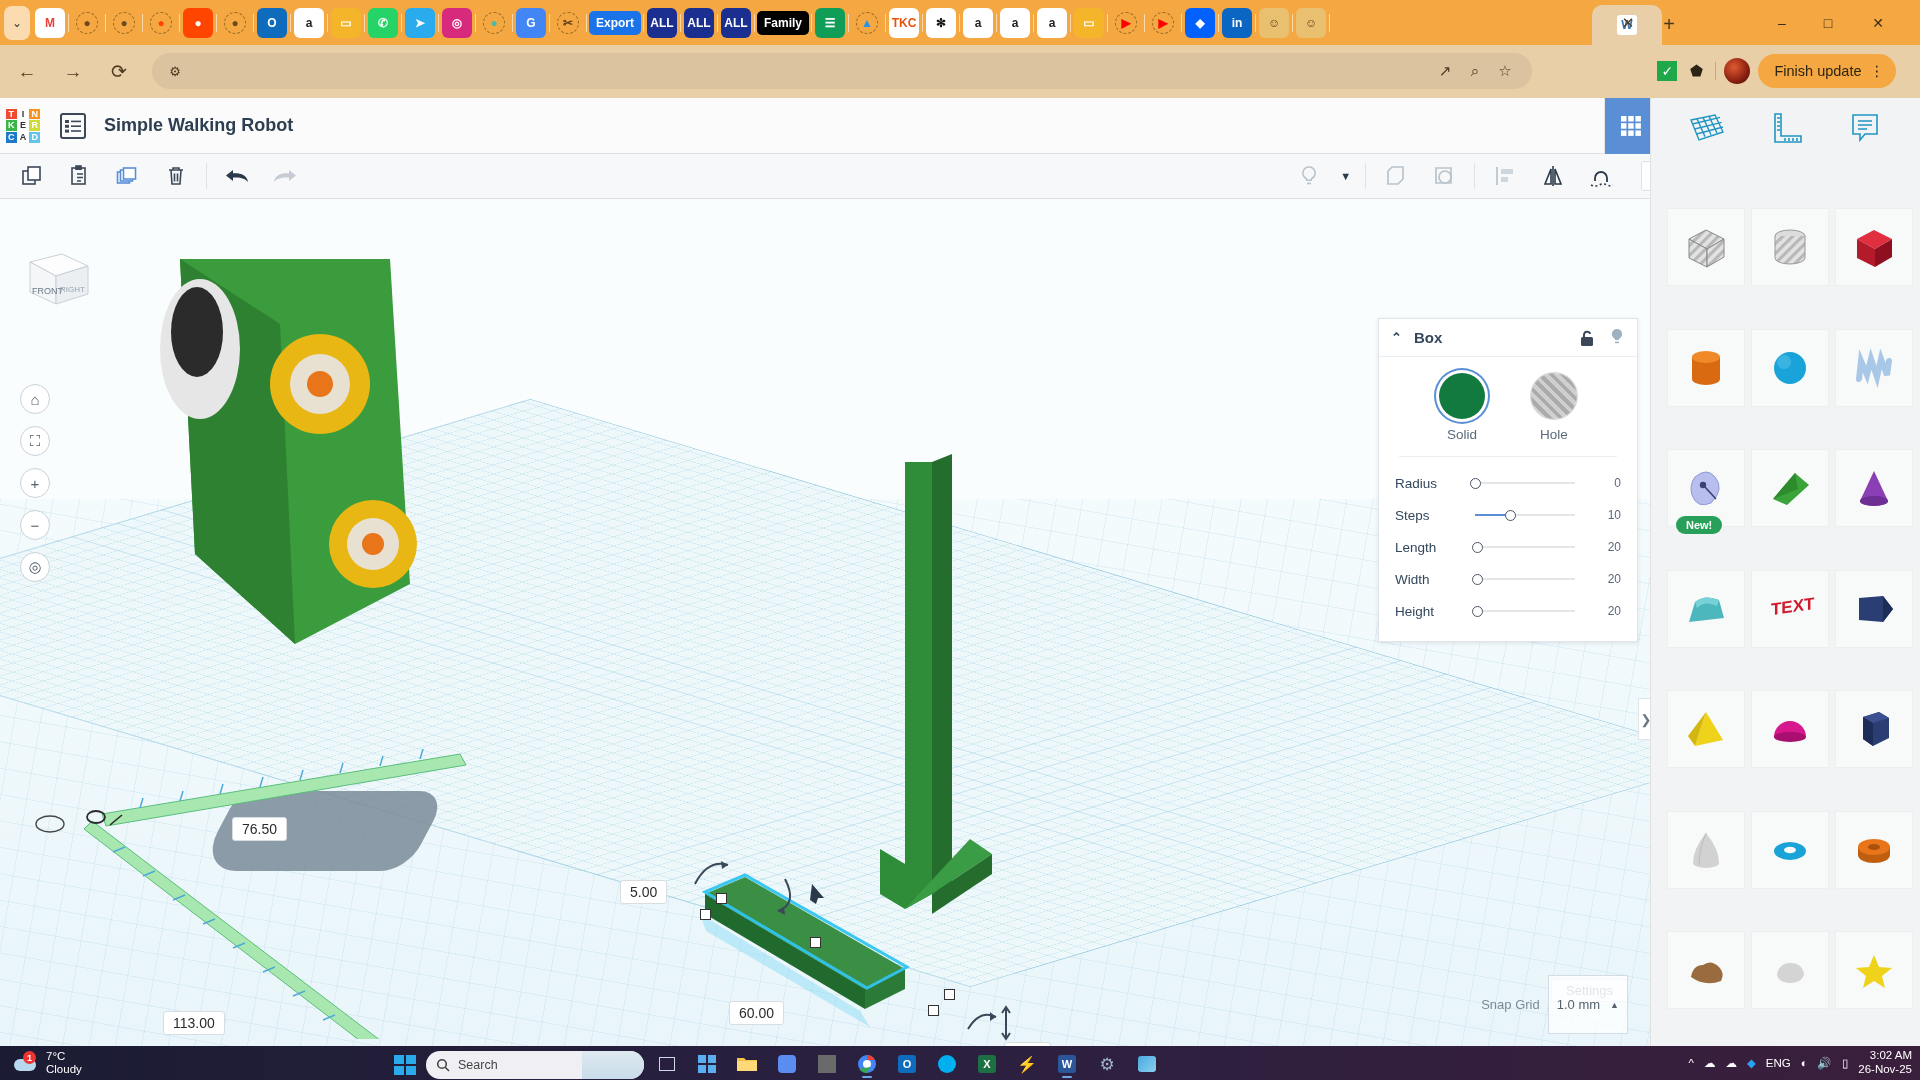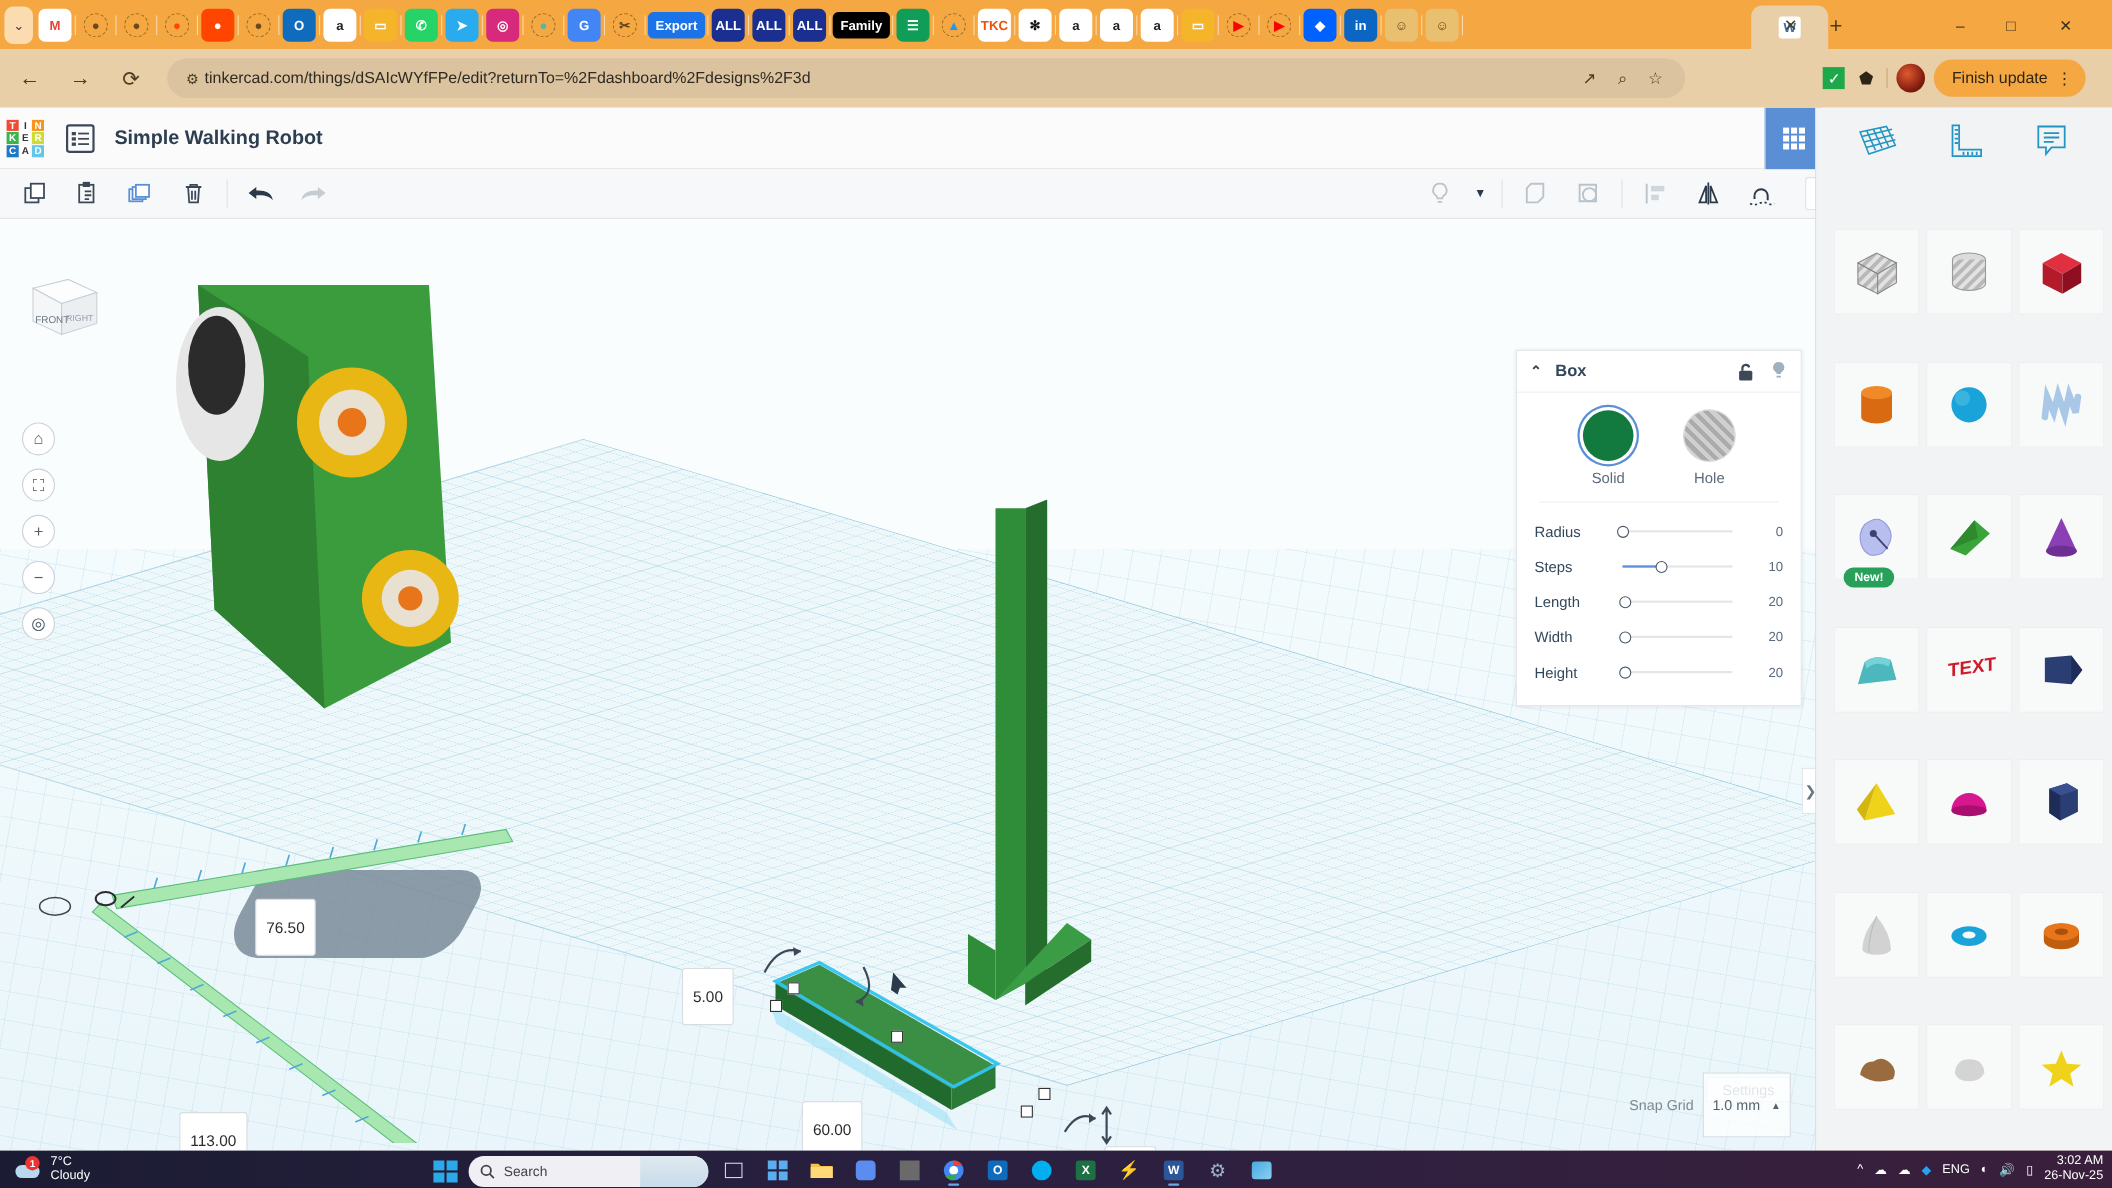--- a/index.html
+++ b/index.html
@@ -120,21 +120,21 @@
   }
   #ground {
     position:absolute; left:0; top:300px; width:1650px; height:560px;
     background:
       repeating-linear-gradient(100deg, rgba(160,205,225,.22) 0 1px, transparent 1px 26px),
       repeating-linear-gradient(10deg, rgba(160,205,225,.22) 0 1px, transparent 1px 26px),
       linear-gradient(#f4fbfd, #e9f5fa);
   }
   .dim-label {
     position:absolute; background:#fff; border:1px solid #d8dde2; border-radius:3px;
-    font-size:14px; color:#2b2b2b; padding: 17px 9px; white-space:nowrap;
+    font-size:14px; color:#2b2b2b; padding: 3px 9px; white-space:nowrap;
   }
   #viewcube { position:absolute; left:10px; top:45px; width:90px; height:80px; }
   .nav-btn-round {
     position:absolute; left:20px; width:30px;height:30px; border:1px solid #c9d2da; border-radius:50%;
     background:#fff; display:flex;align-items:center;justify-content:center; color:#54616d; font-size:15px;
   }
   #snapbar { position:absolute; right:22px; bottom:12px; display:flex; align-items:center; gap:8px;
      font-size:13px; color:#7d8a95; }
   #settings-btn { position:absolute; right:22px; bottom:44px; font-size:13px; color:#8c98a3;
      background:rgba(255,255,255,.55); padding:3px 14px; border:1px solid rgba(210,220,228,.8); }
@@ -380,21 +380,20 @@
 <div class="wincontrol" style="right:74px;">□</div>
 <div class="wincontrol" style="right:24px;">✕</div>
 
 <div id="browser-toolbar">
   <div class="nav-btn">←</div>
   <div class="nav-btn">→</div>
   <div class="nav-btn">⟳</div>
 
   <div id="omnibox">
     <span style="width:22px;height:22px;display:flex;align-items:center;justify-content:center;color:#4b3b22;font-size:13px;">⚙</span>
-    <span id="omnibox-url">tinkercad.com/things/dSAIcWYfFPe/edit?returnTo=%2Fdashboard%2Fdesigns%2F3d</span>
     <div style="margin-left:auto;display:flex;align-items:center;">
       <span class="omni-right-icon">↗</span>
       <span class="omni-right-icon">⌕</span>
       <span class="omni-right-icon">☆</span>
     </div>
   </div>
 
   <div id="ext-icons">
     <span style="width:20px;height:20px;background:#1fa84a;color:#fff;display:flex;align-items:center;justify-content:center;font-size:14px;">✓</span>
     <span style="width:22px;height:22px;display:flex;align-items:center;justify-content:center;color:#2c2415;font-size:15px;">⬟</span>

